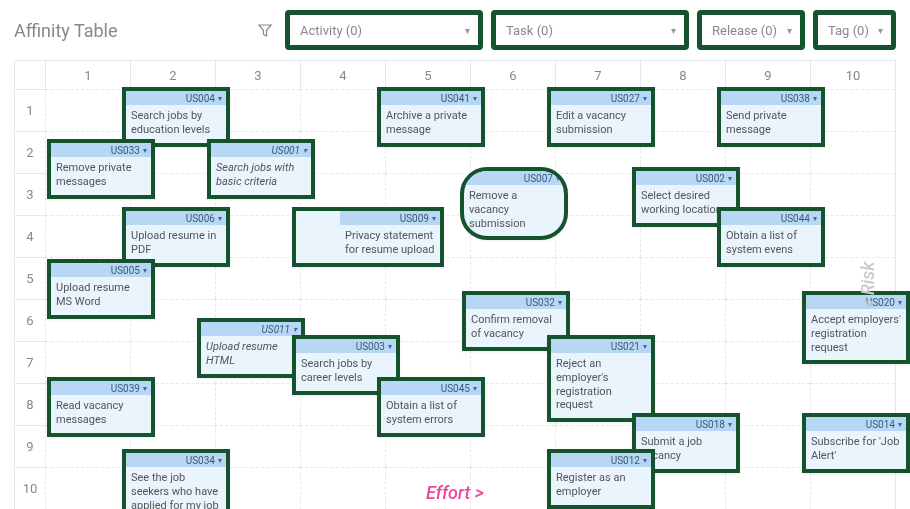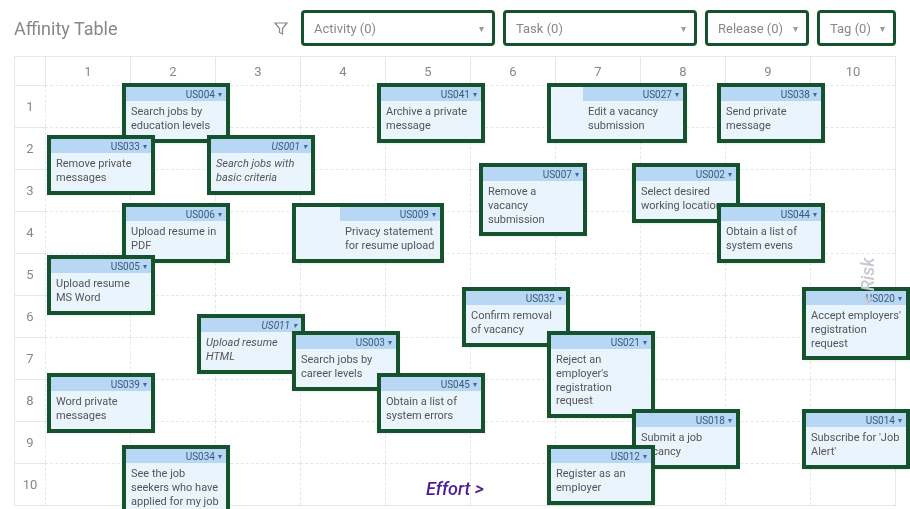--- a/index.html
+++ b/index.html
@@ -1,36 +1,36 @@
 <!DOCTYPE html>
 <html><head>
 <meta charset="utf-8">
 <style>
 html,body{margin:0;padding:0;font-family:-apple-system,BlinkMacSystemFont,"Segoe UI",Roboto,Arial,sans-serif;font-size:13px;color:#555;background:#fff}
 .app{width:910px;height:509px;box-sizing:border-box;padding:10px 14px;position:relative}
 .header{display:flex;align-items:center;gap:8px;margin-bottom:10px}
 .title{font-size:18px;color:#888;font-weight:400;flex:0 0 auto;margin-right:auto}
 .filter-icon{width:24px;height:24px;display:flex;align-items:center;justify-content:center;color:#888;cursor:pointer}
-.dropdown{border:3px solid #14532d;border-radius:4px;background:#fff;height:30px;display:flex;align-items:center;padding:0 8px 0 10px;color:#888;font-size:13px;cursor:pointer;gap:6px}
+.dropdown{border:5px solid #14532d;border-radius:4px;background:#fff;height:30px;display:flex;align-items:center;padding:0 8px 0 10px;color:#888;font-size:13px;cursor:pointer;gap:6px}
 .dropdown.wide{width:170px;justify-content:space-between}
 .dropdown.med{width:80px;justify-content:space-between}
 .dropdown.small{width:55px;justify-content:space-between}
 .chev{font-size:10px;color:#999}
 .grid-wrap{position:relative;border:1px solid #e5e8eb;width:880px;height:448px}
 .col-headers{position:absolute;top:0;left:30px;right:0;height:28px;display:flex}
 .col-headers div{flex:1;border-left:1px solid #e5e8eb;display:flex;align-items:center;justify-content:center;color:#888;font-size:13px}
 .row-headers{position:absolute;top:28px;left:0;width:30px;bottom:0;display:flex;flex-direction:column}
 .row-headers div{flex:1;border-top:1px solid #e5e8eb;display:flex;align-items:center;justify-content:center;color:#888;font-size:13px}
 .grid-body{position:absolute;top:28px;left:30px;right:0;bottom:0}
 .grid-body .cell{position:absolute;border-left:1px dashed #e5e8eb;border-top:1px dashed #e5e8eb;box-sizing:border-box}
 .card{position:absolute;width:100px;background:#eaf4fd;border:4px solid #14532d;box-shadow:0 1px 2px rgba(0,0,0,0.08);font-size:11px;color:#555;overflow:hidden}
 .card .tag{background:#b7d7f5;height:14px;display:flex;align-items:center;justify-content:flex-end;padding:0 4px;font-size:10px;color:#3a5a7a;gap:3px}
 .card .tag .arrow{font-size:8px;color:#3a6aa0}
 .card .body{padding:4px 5px 6px 5px;line-height:1.25}
-.axis-x{position:absolute;left:50%;bottom:6px;transform:translateX(-50%);font-size:18px;font-style:italic;color:#4c1d95;font-weight:500}
+.axis-x{position:absolute;left:50%;bottom:6px;transform:translateX(-50%);font-size:18px;font-style:italic;color:#ec4899;font-weight:500}
 .axis-y{position:absolute;right:4px;top:50%;transform:translateY(-50%) rotate(-90deg);transform-origin:center;font-size:18px;font-style:italic;color:#c7cbd0;font-weight:500}
 </style>
 </head>
 <body>
 <div class="app">
 
 <div class="header">
   <div class="title">Affinity Table</div>
   <div class="filter-icon">
     <svg width="16" height="16" viewBox="0 0 16 16" fill="none" stroke="#888" stroke-width="1.2">
@@ -188,21 +188,21 @@
           </div>
           <div class="body">Search jobs by education levels</div>
         </div>
         <div class="card" style="left: 332px; top: -2px;">
           <div class="tag">
             <span>US041</span>
             <span class="arrow">▾</span>
           </div>
           <div class="body">Archive a private message</div>
         </div>
-        <div class="card" style="left: 502px; top: -2px; padding-left: 32px;">
+        <div class="card" style="left: 502px; top: -2px;">
           <div class="tag">
             <span>US027</span>
             <span class="arrow">▾</span>
           </div>
           <div class="body">Edit a vacancy submission</div>
         </div>
         <div class="card" style="left: 672px; top: -2px;">
           <div class="tag">
             <span>US038</span>
             <span class="arrow">▾</span>
@@ -223,21 +223,21 @@
           </div>
           <div class="body">Search jobs with basic criteria</div>
         </div>
         <div class="card" style="left: 587px; top: 78px;">
           <div class="tag">
             <span>US002</span>
             <span class="arrow">▾</span>
           </div>
           <div class="body">Select desired working location</div>
         </div>
-        <div class="card" style="left: 434px; top: 78px;">
+        <div class="card" style="left: 415px; top: 78px; border-radius: 27px;">
           <div class="tag">
             <span>US007</span>
             <span class="arrow">▾</span>
           </div>
           <div class="body">Remove a vacancy submission</div>
         </div>
         <div class="card" style="left: 77px; top: 118px;">
           <div class="tag">
             <span>US006</span>
             <span class="arrow">▾</span>
@@ -298,21 +298,21 @@
             <span>US021</span>
             <span class="arrow">▾</span>
           </div>
           <div class="body">Reject an employer's registration request</div>
         </div>
         <div class="card" style="left: 2px; top: 288px;">
           <div class="tag">
             <span>US039</span>
             <span class="arrow">▾</span>
           </div>
-          <div class="body">Word private messages</div>
+          <div class="body">Read vacancy messages</div>
         </div>
         <div class="card" style="left: 332px; top: 288px;">
           <div class="tag">
             <span>US045</span>
             <span class="arrow">▾</span>
           </div>
           <div class="body">Obtain a list of system errors</div>
         </div>
         <div class="card" style="left: 587px; top: 324px;">
           <div class="tag">

